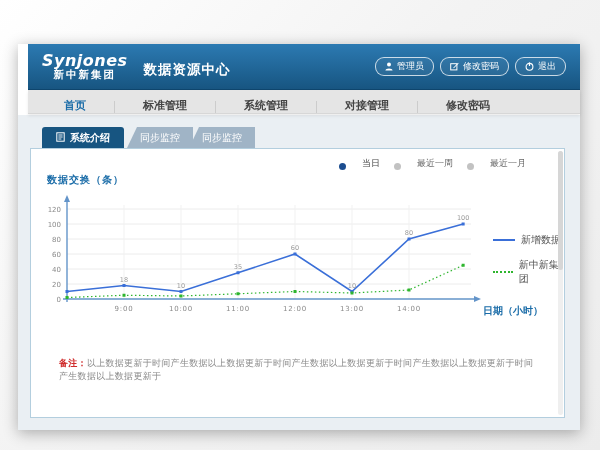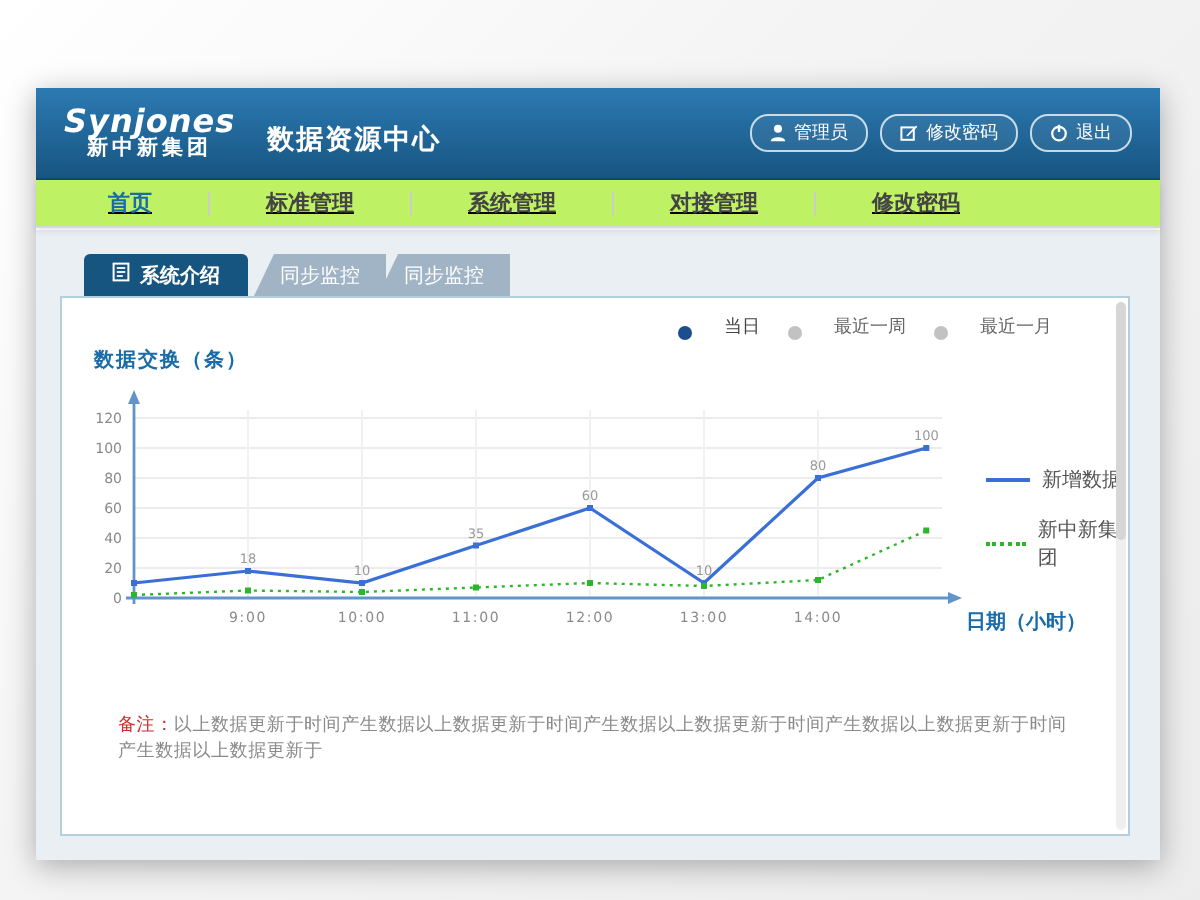--- a/index.html
+++ b/index.html
@@ -1,38 +1,38 @@
 <!DOCTYPE html>
 <html><head>
 <meta charset="utf-8">
 <style>
   * { margin:0; padding:0; box-sizing:border-box; }
   html,body { width:600px; height:450px; }
   body { font-family:"DejaVu Sans","Liberation Sans",sans-serif;
          background:linear-gradient(135deg,#ffffff 0%,#f3f3f3 45%,#ececec 100%); overflow:hidden; }
   .screen { position:relative; width:600px; height:450px; }
   .window { position:absolute; left:18px; top:44px; width:562px; height:386px;
-            background:#fff; box-shadow:0 3px 14px rgba(0,0,0,.30); }
+            background:#fff; box-shadow:0 3px 14px rgba(0,0,0,.30);padding-left:10px; }
 
   
   .hdr { height:46px; background:linear-gradient(#2c7ab2,#175581); border-bottom:1px solid #0f466e;
          display:flex; align-items:center; padding:0 14px; color:#fff; }
   .logo { display:flex; flex-direction:column; align-items:center; line-height:1.05; margin-right:16px; }
   .logo-main { font-size:16px; font-weight:bold; font-style:italic; letter-spacing:.5px; }
   .logo-sub { font-size:10.5px; font-weight:bold; letter-spacing:2px; }
   .app-title { font-size:13.5px; font-weight:600; letter-spacing:1px; margin-top:6px; }
   .userbar { margin-left:auto; display:flex; gap:6px; }
   .ubtn { display:flex; align-items:center; gap:4px; border:1px solid rgba(255,255,255,.75);
           border-radius:9px; padding:2px 9px; font-size:9px; color:#fff; background:rgba(255,255,255,.06);
           cursor:pointer; white-space:nowrap; }
   .ubtn svg { display:block; }
 
   
-  .nav { height:24px; background:#bef264; display:flex; align-items:center; padding-left:30px;
-         border-bottom:1px solid #d7d7d7; box-shadow:0 2px 3px rgba(0,0,0,.08); position:relative; z-index:2;text-decoration:underline; }
+  .nav { height:24px; background:#e5e5e5; display:flex; align-items:flex-end; padding-left:30px;
+         border-bottom:1px solid #d7d7d7; box-shadow:0 2px 3px rgba(0,0,0,.08); position:relative; z-index:2; }
   .nav-item { font-size:11px; font-weight:bold; color:#444; padding:0 6px; cursor:pointer; }
   .nav-item.active { color:#1a6ca8; }
   .nav-sep { width:1px; height:12px; background:#ccc; margin:0 22px; }
 
   
   .content { position:absolute; top:71px; bottom:0; left:0; right:0; background:#eaeff3; padding:12px; }
   .tabs { display:flex; height:21px; margin-left:12px; }
   .tab { position:relative; display:flex; align-items:center; justify-content:center; gap:5px;
          font-size:10px; color:#fff; cursor:pointer; }
   .tab.active { width:82px; background:#175581; border-radius:3px 3px 0 0; font-weight:bold; z-index:3; }
@@ -57,21 +57,21 @@
   .lg-item { display:flex; align-items:center; gap:6px; font-size:10px; color:#555; }
   .lg-line { width:22px; height:0; border-top:2px solid #3a6fd8; }
   .lg-line.dotted { border-top:2px dotted #2eb52e; }
 
   .scrollbar { position:absolute; right:1px; top:2px; bottom:2px; width:5px; background:#efefef;
                border-radius:3px; }
   .scroll-thumb { position:absolute; top:0; width:5px; height:45%; background:#d6d6d6; border-radius:3px; }
 
   .note { position:absolute; left:28px; top:208px; width:480px; font-size:9px; color:#8a8a8a;
           letter-spacing:.3px; line-height:1.4; }
-  .note b { color:#cf2a2a; font-weight:normal; }
+  .note b { color:#cf2a2a; font-weight:bold; }
 </style>
 </head>
 <body>
 
 <div class="screen">
   <div class="window">
 
     <div class="hdr">
       <div class="logo">
         <span class="logo-main">Synjones</span>

